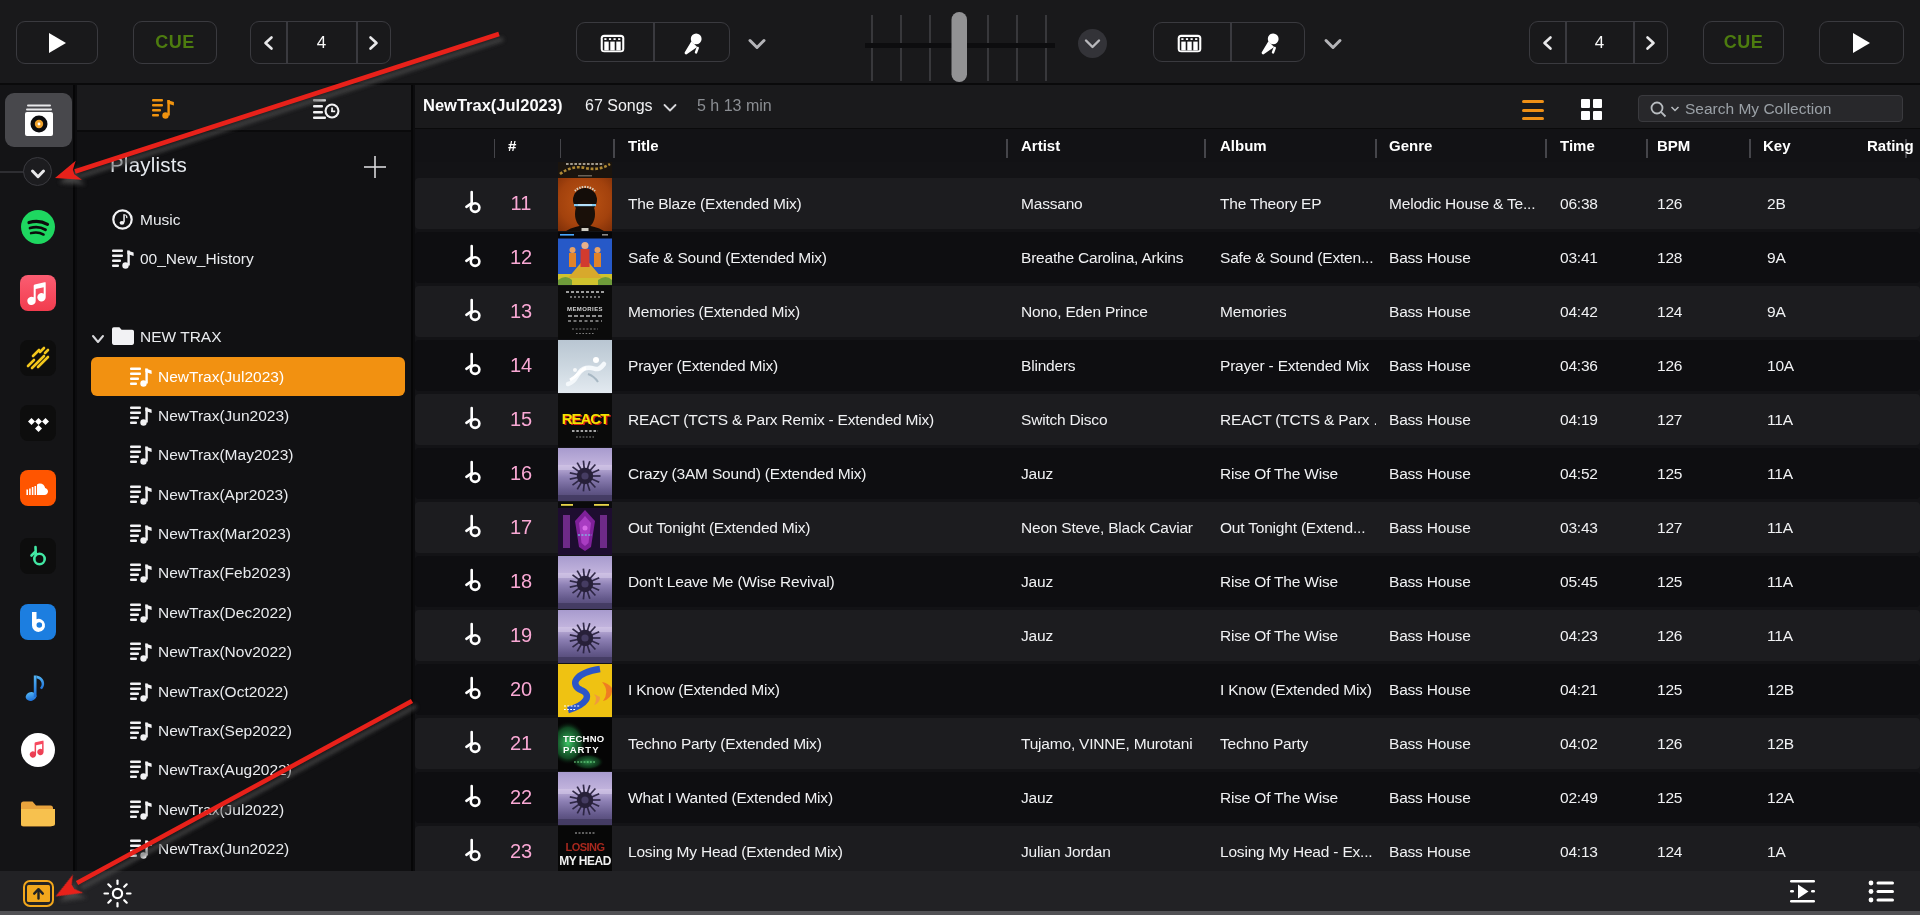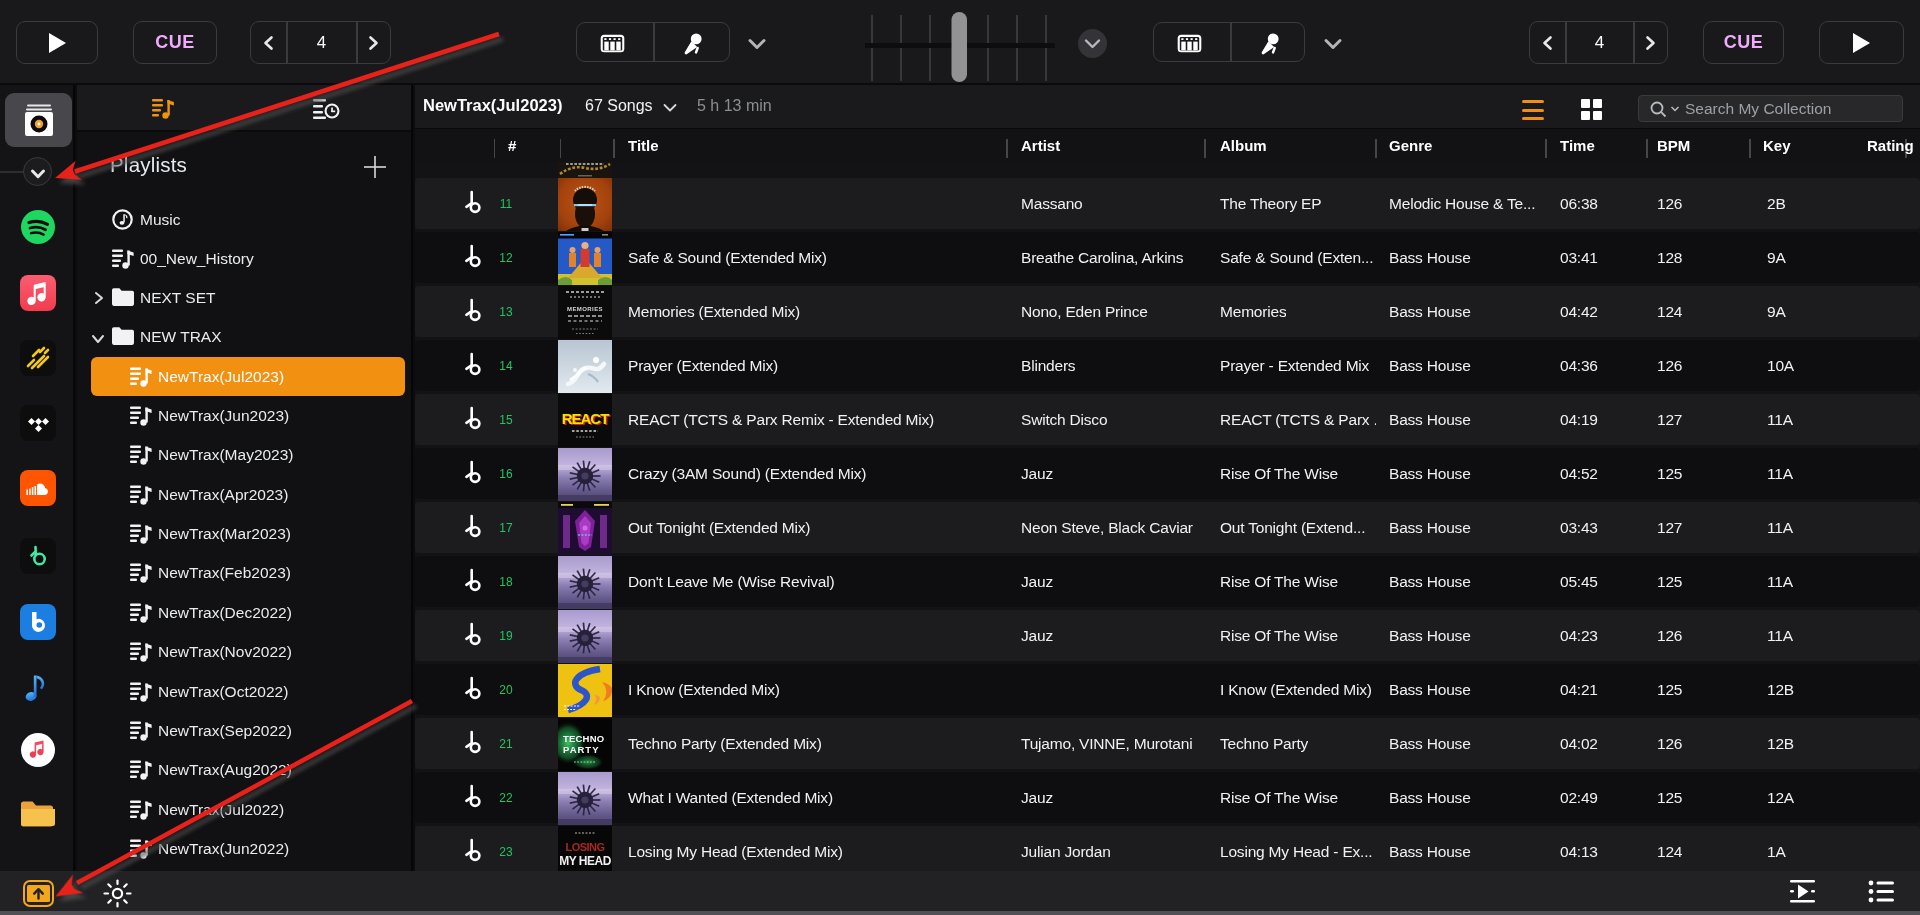--- a/index.html
+++ b/index.html
@@ -2,21 +2,21 @@
 <html><head><meta charset="utf-8">
 <style>
 *{margin:0;padding:0;box-sizing:border-box}
 html,body{width:1920px;height:915px;background:#0c0c0e;overflow:hidden}
 body{font-family:"Liberation Sans",sans-serif;color:#eef0f2;position:relative}
 .abs{position:absolute}
 
 #topbar{position:absolute;left:0;top:0;width:1920px;height:85px;background:#19191b;border-bottom:2px solid #0a0a0b}
 .tbtn{position:absolute;top:21px;height:43px;background:#19191b;border:1.5px solid #3a3a3f;border-radius:9px;display:flex;align-items:center;justify-content:center}
 .vdiv{position:absolute;top:0;bottom:0;width:1.5px;background:#3a3a3f}
-.cuetxt{font-size:18px;font-weight:bold;color:#f0abfc;letter-spacing:.5px}
+.cuetxt{font-size:18px;font-weight:bold;color:#4d7c0f;letter-spacing:.5px}
 .ptri{width:0;height:0;border-left:17px solid #fff;border-top:10px solid transparent;border-bottom:10px solid transparent}
 .chev{stroke:#e8e8ea;stroke-width:2.6;fill:none;stroke-linecap:round;stroke-linejoin:round}
 .grp{position:absolute;top:22px;height:40px;background:#19191b;border:1.5px solid #3a3a3f;border-radius:9px}
 
 #sidebar{position:absolute;left:0;top:85px;width:75px;height:786px;background:#141416;border-right:2px solid #060607}
 #colbtn{position:absolute;left:5px;top:8px;width:67px;height:54px;background:#48484c;border-radius:9px}
 .sic{position:absolute;left:0;width:75px;display:flex;align-items:center;justify-content:center}
 
 #plpanel{position:absolute;left:77px;top:85px;width:336px;height:786px;background:#111113;border-right:2px solid #060607}
 #pltabs{position:absolute;left:0;top:0;width:100%;height:47px;background:#1a1a1c;border-bottom:2px solid #0a0a0b}
@@ -28,21 +28,21 @@
 #thead{position:absolute;left:0;top:0;width:100%;height:44px;background:#1a1a1c;border-bottom:1px solid #0a0a0b}
 #tcolh{position:absolute;left:0;top:44px;width:100%;height:33px;background:#121215}
 .colsep{position:absolute;top:10px;height:19px;width:1.5px;background:#45454a}
 .colh{position:absolute;top:0;height:33px;display:flex;align-items:center;font-weight:bold;font-size:15px;color:#fff}
 .row{position:absolute;left:0;width:1505px;height:51px;border-radius:4px}
 .rl{background:#1c1c1f}
 .rd{background:#0e0e11}
 .cell{position:absolute;top:0;height:51px;display:flex;align-items:center;font-size:15.5px;color:#f0f1f3;white-space:nowrap;letter-spacing:-0.2px;overflow:hidden}
 .art{position:absolute;left:143px;top:0;width:54px;height:53px;overflow:hidden}
 .bp{position:absolute;left:48px;top:12px}
-.num{position:absolute;left:73px;top:0;width:36px;height:51px;display:flex;align-items:center;justify-content:center;font-size:12px;color:#22c55e}
+.num{position:absolute;left:88px;top:0;width:36px;height:51px;display:flex;align-items:center;justify-content:center;font-size:20px;color:#f9a8d4}
 
 #botbar{position:absolute;left:0;top:871px;width:1920px;height:40px;background:#222225}
 #sliver{position:absolute;left:0;top:911px;width:1920px;height:4px;background:#515155}
 </style></head>
 <body>
 <div id="topbar">
 
   <div class="tbtn" style="left:16px;width:82px">
       <div class="ptri"></div>
     </div>
@@ -332,29 +332,20 @@
           <rect x="0" y="1.5" width="11" height="2.4" rx="1"></rect>
           <rect x="0" y="6.5" width="11" height="2.4" rx="1"></rect>
           <rect x="0" y="11.5" width="9" height="2.4" rx="1"></rect>
           <rect x="0" y="16.5" width="7" height="2.4" rx="1"></rect>
           <circle cx="13.5" cy="17.5" r="3.2"></circle>
           <rect x="15.4" y="2.5" width="2.4" height="15"></rect>
           <path d="M15.4 2.5 l6.2 1.9 v3.5 l-6.2-1.9z"></path>
         </g>
       </svg>
       <span style="margin-left:63px">00_New_History</span>
-    </div>
-  <div class="plitem" style="top:193px">
-      <svg class="plicon" style="left:16px;top:13px" width="12" height="14">
-        <polyline points="3,2 9,7 3,12" stroke="#d8d8db" stroke-width="2" fill="none" stroke-linecap="round" stroke-linejoin="round"></polyline>
-      </svg>
-      <svg class="plicon" style="left:35px;top:10px" width="22" height="18" viewBox="0 0 22 18">
-        <path d="M0 2 a1.8 1.8 0 0 1 1.8-1.8 h5.6 l2.2 2.6 h10.6 a1.8 1.8 0 0 1 1.8 1.8 v11.5 a1.8 1.8 0 0 1 -1.8 1.8 h-18.4 a1.8 1.8 0 0 1 -1.8-1.8z" fill="#f2f2f4"></path>
-      </svg>
-      <span style="margin-left:63px">NEXT SET</span>
     </div>
   <div class="plitem" style="top:232px">
       <svg class="plicon" style="left:14px;top:16px" width="14" height="12">
         <polyline points="2,3 7,9 12,3" stroke="#d8d8db" stroke-width="2" fill="none" stroke-linecap="round" stroke-linejoin="round"></polyline>
       </svg>
       <svg class="plicon" style="left:35px;top:10px" width="22" height="18" viewBox="0 0 22 18">
         <path d="M0 2 a1.8 1.8 0 0 1 1.8-1.8 h5.6 l2.2 2.6 h10.6 a1.8 1.8 0 0 1 1.8 1.8 v11.5 a1.8 1.8 0 0 1 -1.8 1.8 h-18.4 a1.8 1.8 0 0 1 -1.8-1.8z" fill="#f2f2f4"></path>
       </svg>
       <span style="margin-left:63px">NEW TRAX</span>
     </div>
@@ -619,20 +610,21 @@
           </defs>
           <rect width="54" height="53" fill="url(#gr11)"></rect>
           <path d="M17 13 a12 9 0 0 1 20 0" stroke="#d8d2c4" stroke-width="2.2" fill="none" stroke-dasharray="1.5 1.1"></path>
           <ellipse cx="27" cy="22" rx="12" ry="12" fill="#140d09"></ellipse>
           <ellipse cx="27" cy="36" rx="10" ry="14" fill="#1a1009"></ellipse>
           <path d="M8 53 q19-11 38 0 z" fill="#130c08"></path>
           <rect x="23.5" y="50" width="7" height="3" fill="#cfccc2"></rect>
           <rect x="16" y="26" width="22" height="2.2" fill="#7fc8f0"></rect>
           <rect x="20" y="26.4" width="14" height="1.1" fill="#dff2ff"></rect>
         </svg></div>
+      <span class="cell" style="left:213px;max-width:382px">The Blaze (Extended Mix)</span>
       <span class="cell" style="left:606px;max-width:192px">Massano</span>
       <span class="cell" style="left:805px;max-width:156px">The Theory EP</span>
       <span class="cell" style="left:974px;max-width:154px">Melodic House &amp; Te...</span>
       <span class="cell" style="left:1145px">06:38</span>
       <span class="cell" style="left:1242px">126</span>
       <span class="cell" style="left:1352px">2B</span>
     </div>
 <div class="row rd" style="top:147px">
       <div class="bp"><svg width="20" height="26" viewBox="0 0 20 26">
           <g fill="none" stroke="#fff" stroke-width="2.6" stroke-linecap="round" stroke-linejoin="round">

